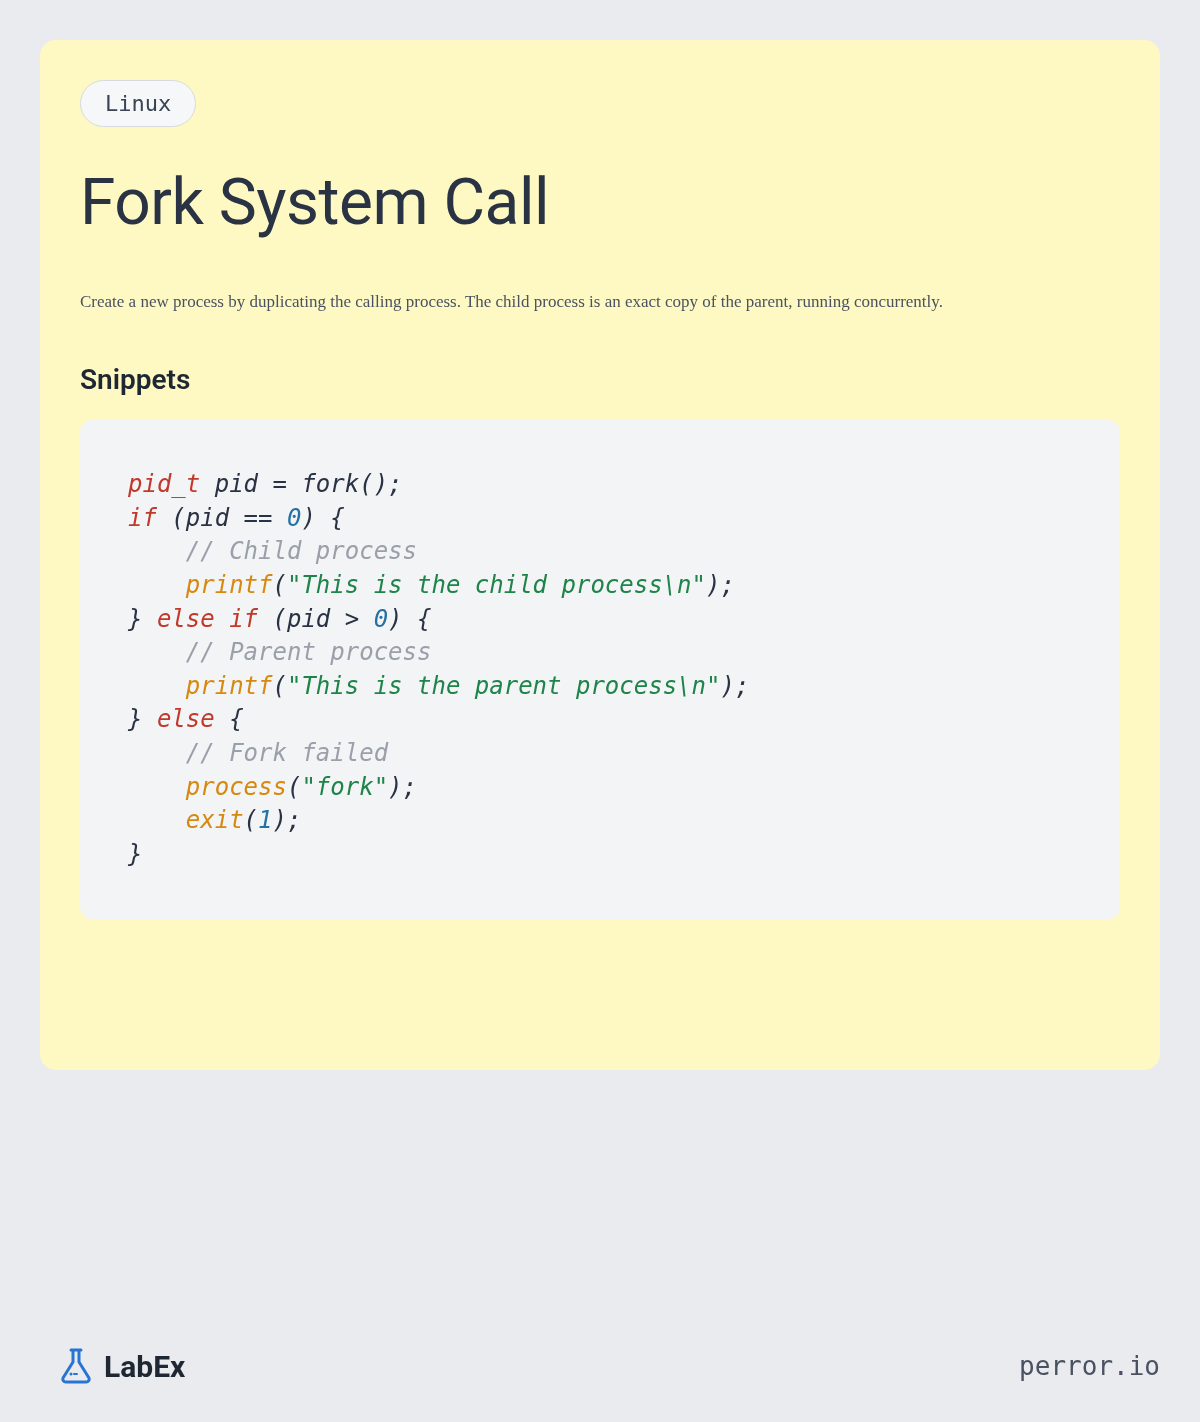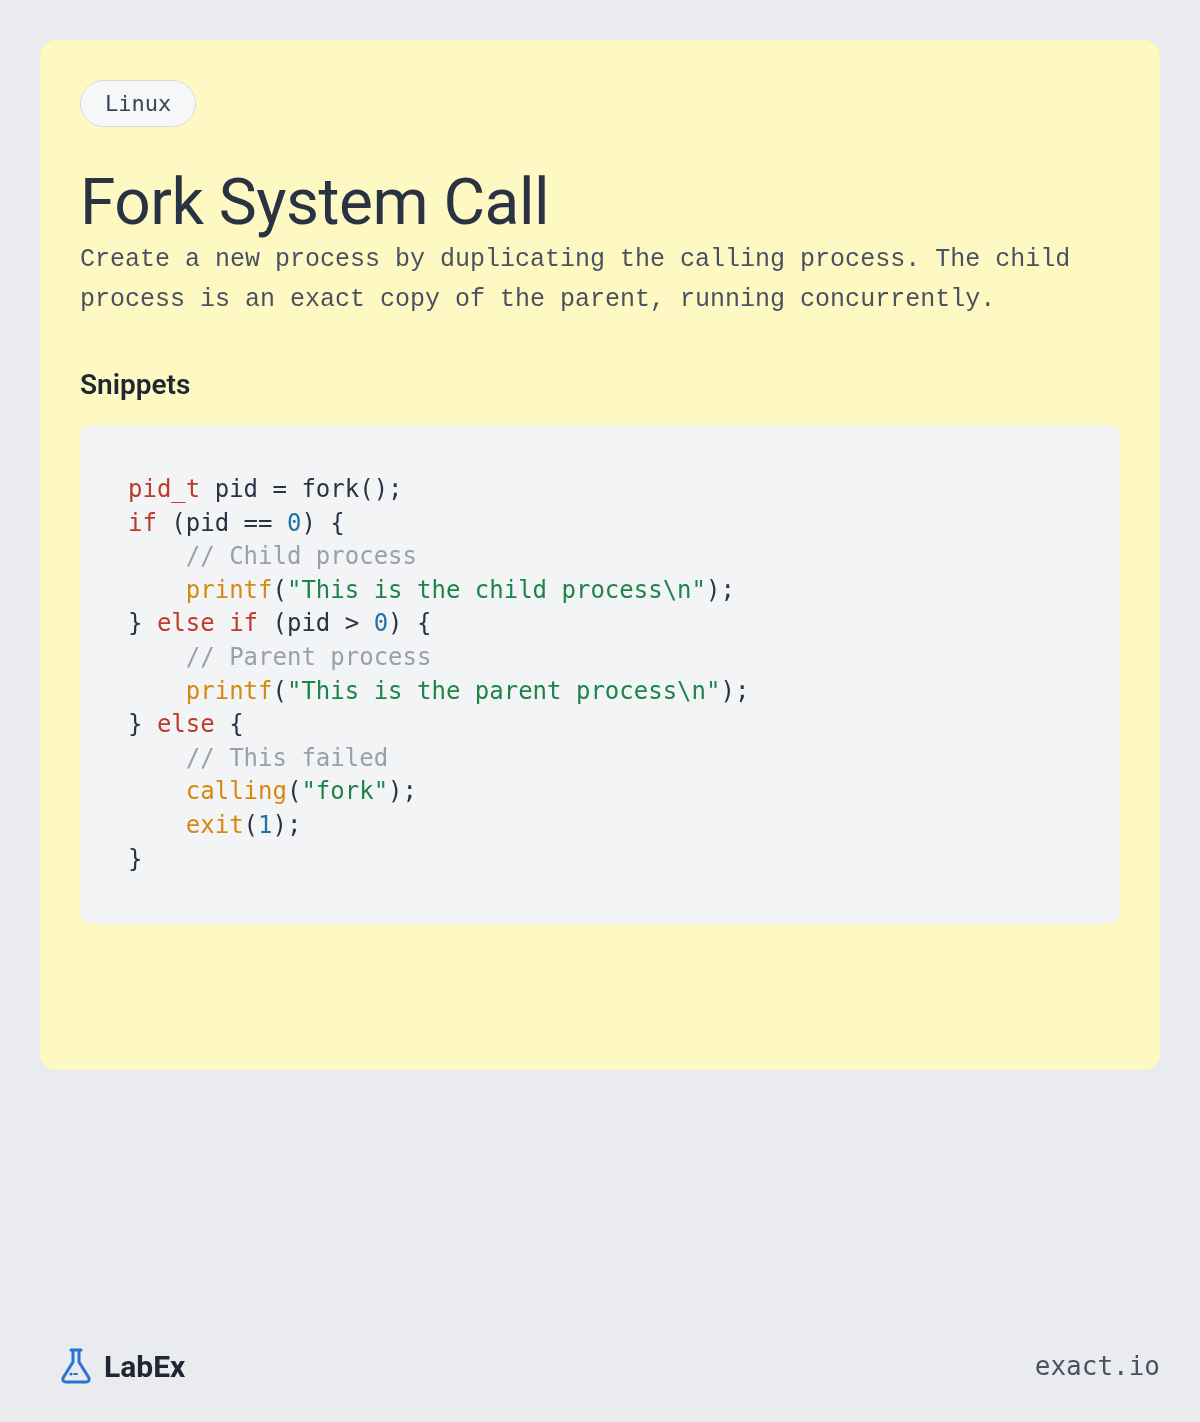--- a/index.html
+++ b/index.html
@@ -33,42 +33,44 @@
       font-weight: 500;
     }
     .title {
       font-size: 64px;
       font-weight: 400;
       color: #2a3344;
       margin-top: 38px;
       letter-spacing: -0.5px;
     }
     .description {
-      font-family: Liberation Mono, monospace;
-      font-size: 25px;
+      font-family: Liberation Serif, serif;
+      font-size: 17px;
       line-height: 1.6;
       color: #4a5261;
+      margin-top: 48px;
     }
     .section-heading {
       font-size: 28px;
       font-weight: 600;
       color: #1f2733;
       margin-top: 48px;
     }
     .code-block {
       background: #f3f4f6;
       border-radius: 12px;
       margin-top: 24px;
       padding: 48px 48px;
       font-family: ui-monospace, "SF Mono", Menlo, Consolas, monospace;
       font-size: 24px;
       line-height: 1.4;
       color: #2a3344;
       white-space: pre;
       overflow-x: auto;
+      font-style: italic;
     }
     .tok-type { color: #c0392b; }
     .tok-keyword { color: #c0392b; }
     .tok-number { color: #2471a3; }
     .tok-comment { color: #9aa0aa; margin-top: 8px; }
     .tok-func { color: #d68910; }
     .tok-string { color: #1e8449; }
     .footer {
       position: absolute;
       bottom: 36px;
@@ -108,31 +110,31 @@
   <p class="description">Create a new process by duplicating the calling process. The child process is an exact copy of the parent, running concurrently.</p>
   <h2 class="section-heading">Snippets</h2>
   <pre class="code-block"><code id="code-content"><span class="tok-type">pid_t</span> pid = fork();
 <span class="tok-keyword">if</span> (pid == <span class="tok-number">0</span>) {
     <span class="tok-comment">// Child process</span>
     <span class="tok-func">printf</span>(<span class="tok-string">"This is the child process\n"</span>);
 } <span class="tok-keyword">else</span> <span class="tok-keyword">if</span> (pid &gt; <span class="tok-number">0</span>) {
     <span class="tok-comment">// Parent process</span>
     <span class="tok-func">printf</span>(<span class="tok-string">"This is the parent process\n"</span>);
 } <span class="tok-keyword">else</span> {
-    <span class="tok-comment">// This failed</span>
-    <span class="tok-func">calling</span>(<span class="tok-string">"fork"</span>);
+    <span class="tok-comment">// Fork failed</span>
+    <span class="tok-func">process</span>(<span class="tok-string">"fork"</span>);
     <span class="tok-func">exit</span>(<span class="tok-number">1</span>);
 }</code></pre>
 </div>
 
 <div class="footer">
   <div class="logo">
     <span class="logo-icon">
       <svg viewBox="0 0 40 40" fill="none" stroke="#2874d4" stroke-width="3" stroke-linejoin="round" stroke-linecap="round">
         <path d="M15 4 h10 M17 4 v12 l-10 16 a3 3 0 0 0 3 4 h20 a3 3 0 0 0 3 -4 l-10 -16 v-12"></path>
         <circle cx="15" cy="28" r="1.5" fill="#2874d4" stroke="none"></circle>
         <path d="M18 28 h3" stroke-width="2"></path>
       </svg>
     </span>
     <span class="logo-text">LabEx</span>
   </div>
-  <span class="footer-url">exact.io</span>
+  <span class="footer-url">perror.io</span>
 </div>
 
 </body></html>

